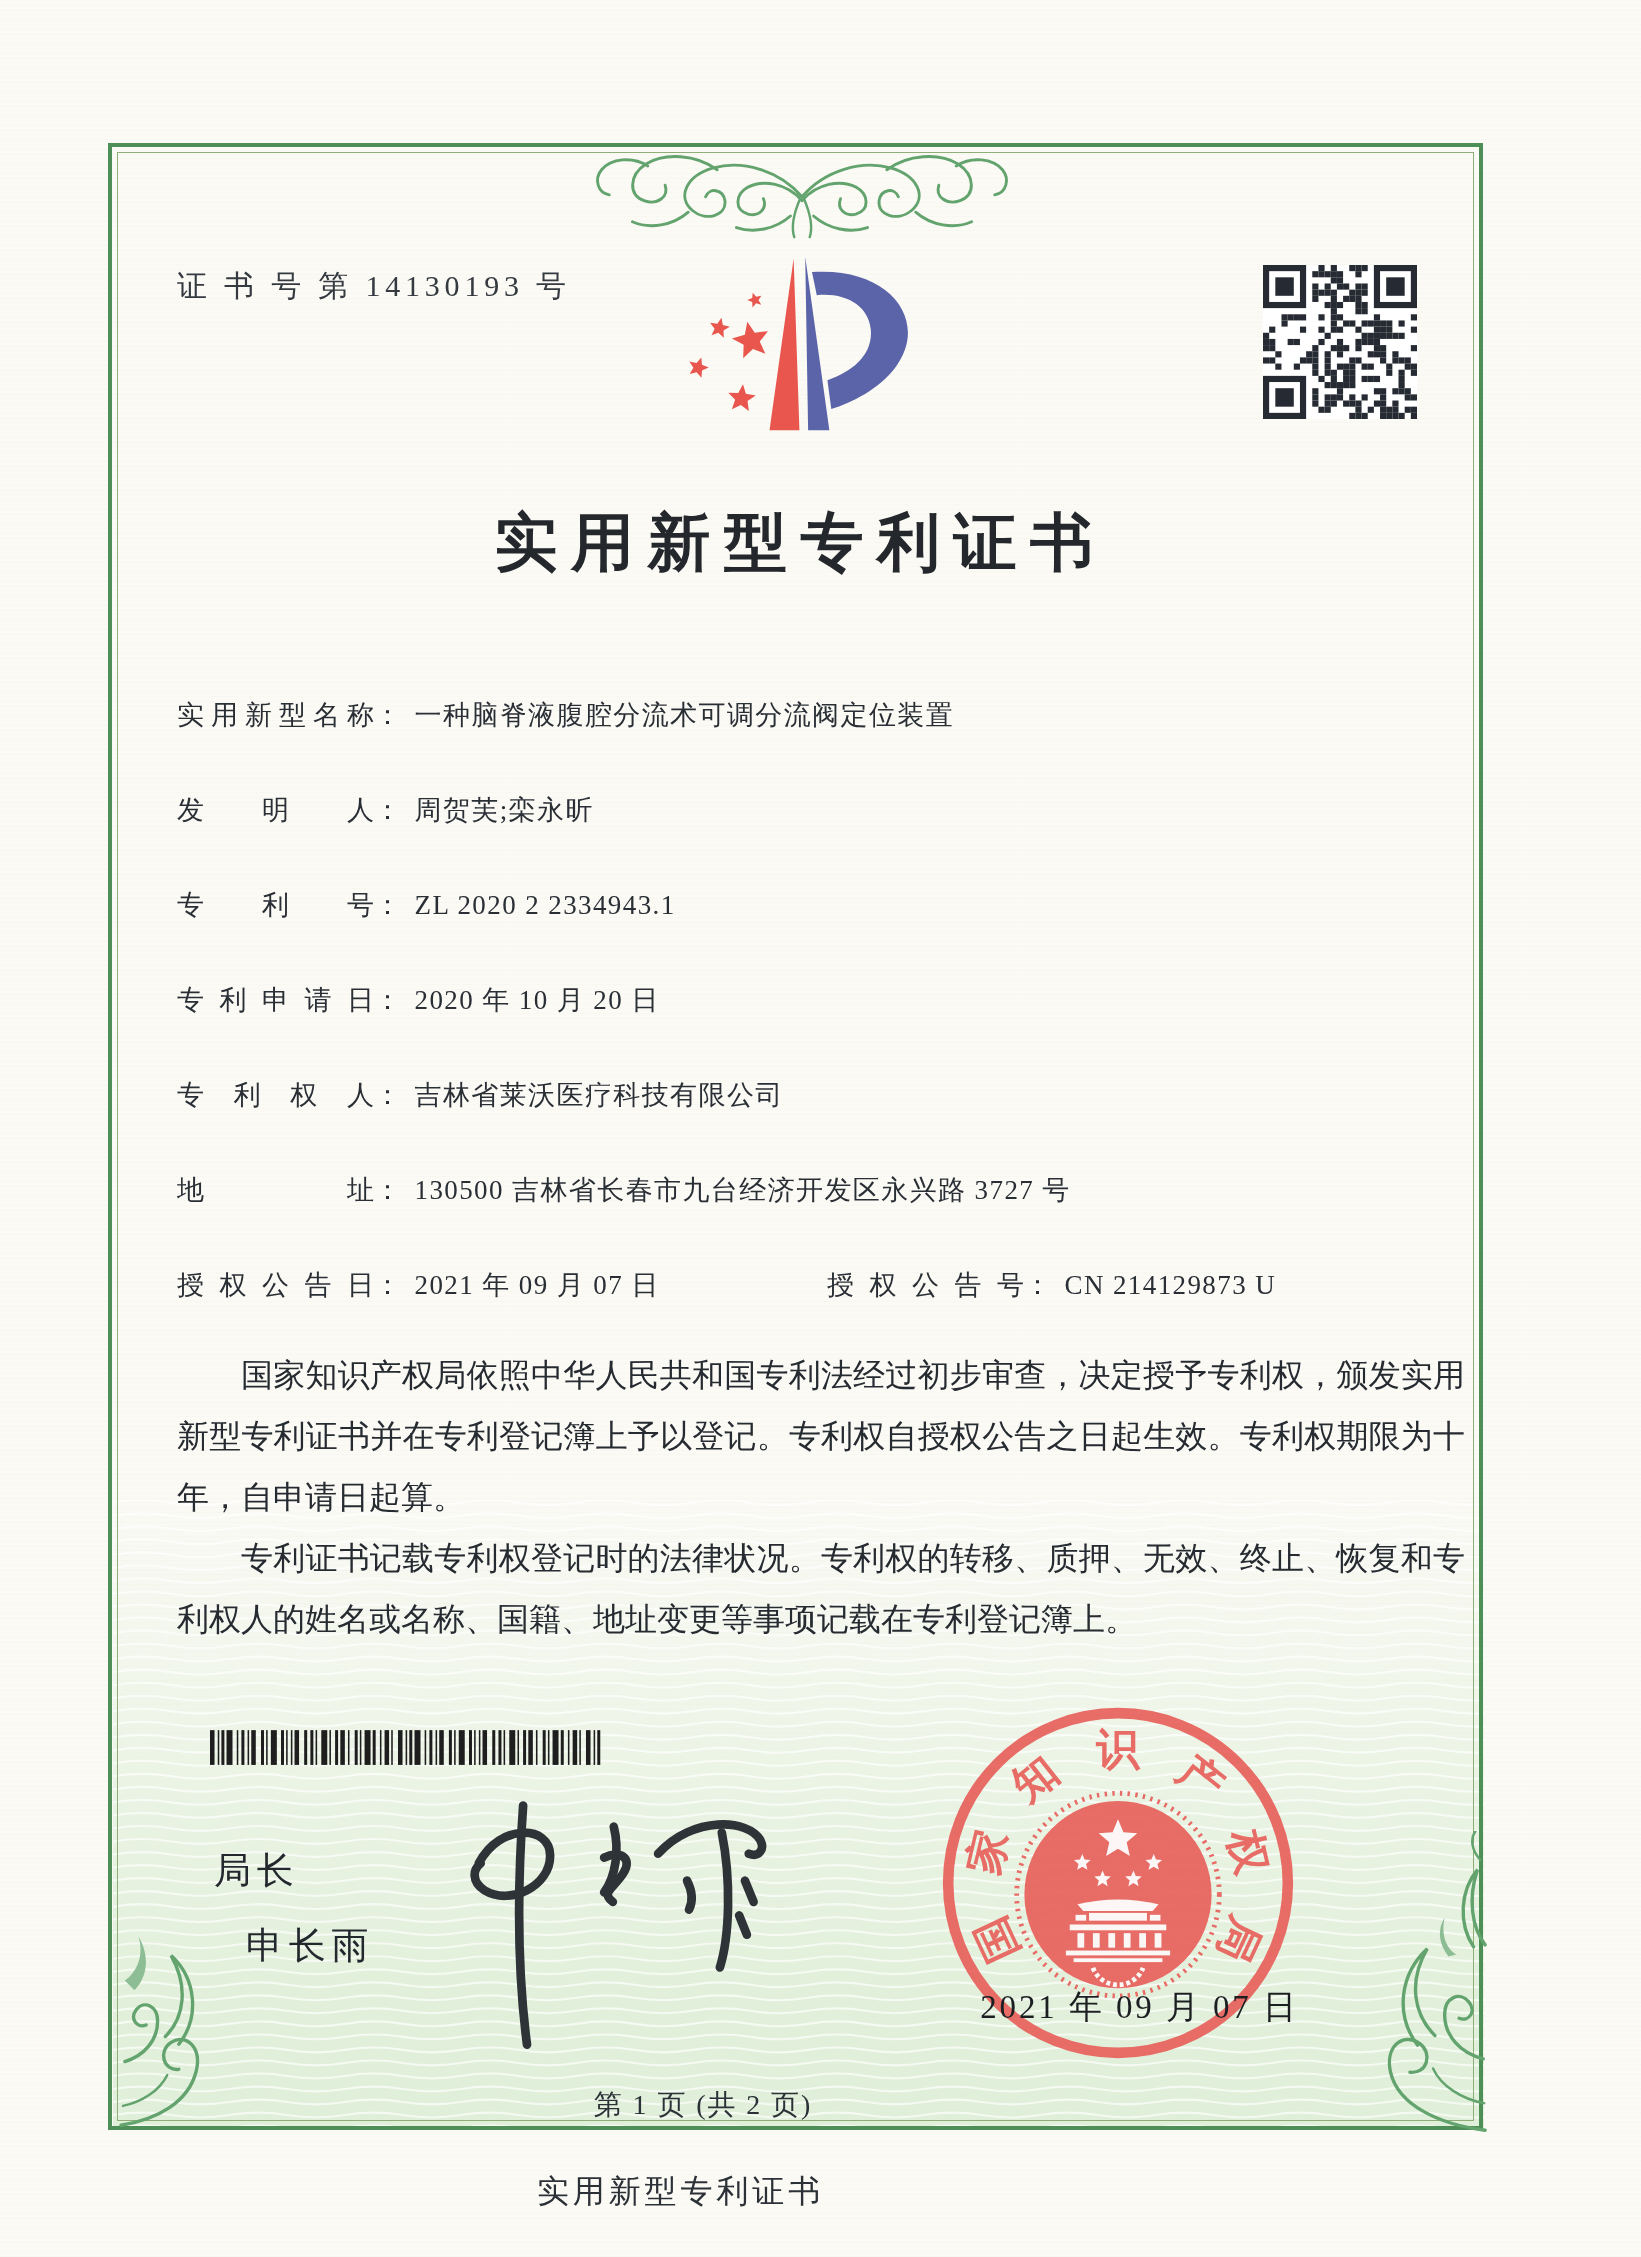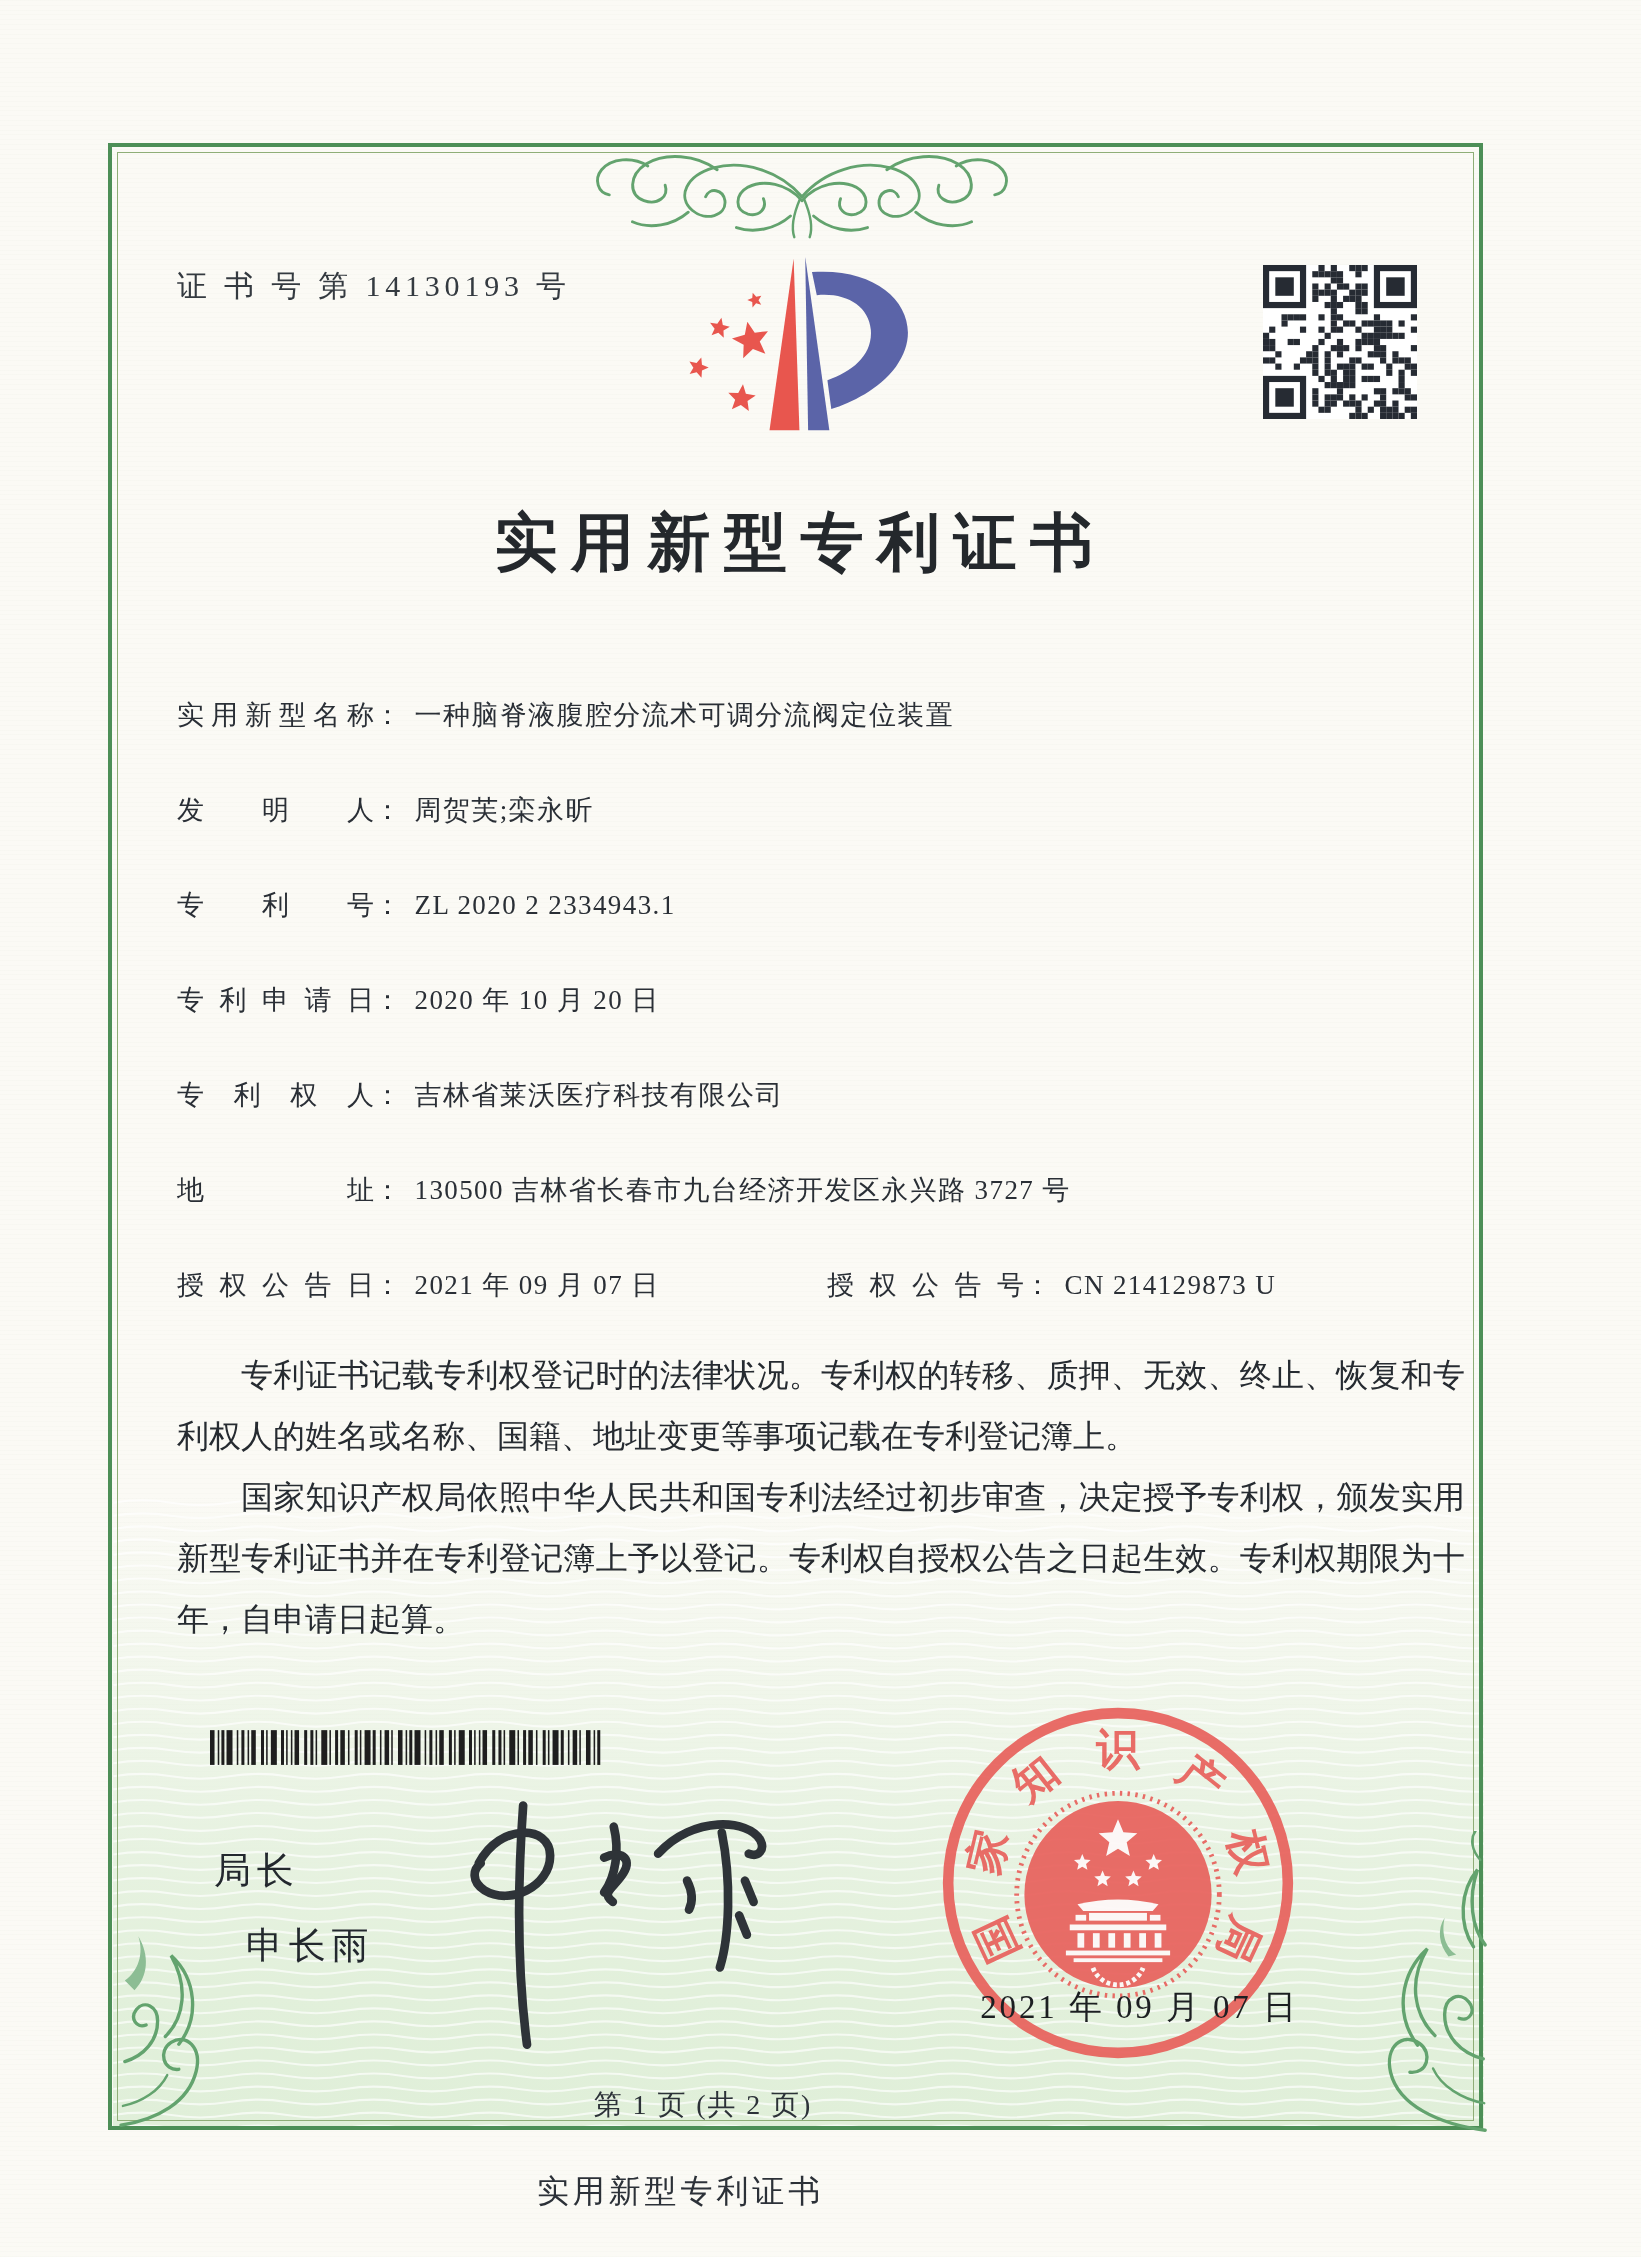--- a/index.html
+++ b/index.html
@@ -413,22 +413,22 @@
     </div>
     <div class="frow">
       <span class="flabel">授权公告日</span><span class="fcolon">：</span><span class="fval">2021 年 09 月 07 日</span>
       <span class="pair2">
         <span class="flabel">授权公告号</span><span class="fcolon">：</span><span class="fval">CN 214129873 U</span>
       </span>
     </div>
   </div>
 
   <div class="body-text">
+    <p>国家知识产权局依照中华人民共和国专利法经过初步审查，决定授予专利权，颁发实用新型专利证书并在专利登记簿上予以登记。专利权自授权公告之日起生效。专利权期限为十年，自申请日起算。</p>
     <p>专利证书记载专利权登记时的法律状况。专利权的转移、质押、无效、终止、恢复和专利权人的姓名或名称、国籍、地址变更等事项记载在专利登记簿上。</p>
-    <p>国家知识产权局依照中华人民共和国专利法经过初步审查，决定授予专利权，颁发实用新型专利证书并在专利登记簿上予以登记。专利权自授权公告之日起生效。专利权期限为十年，自申请日起算。</p>
   </div>
 
   <svg class="barcode" width="398" height="37" viewBox="0 0 412 38">
     <g id="barcode-bars" fill="#1e1e1e">
         <rect x="0.0" y="0" width="4.7" height="36"></rect>
         <rect x="8.0" y="0" width="1.6" height="36"></rect>
         <rect x="11.8" y="0" width="3.1" height="36"></rect>
         <rect x="17.1" y="0" width="6.2" height="36"></rect>
         <rect x="27.7" y="0" width="1.6" height="36"></rect>
         <rect x="32.5" y="0" width="3.1" height="36"></rect>

